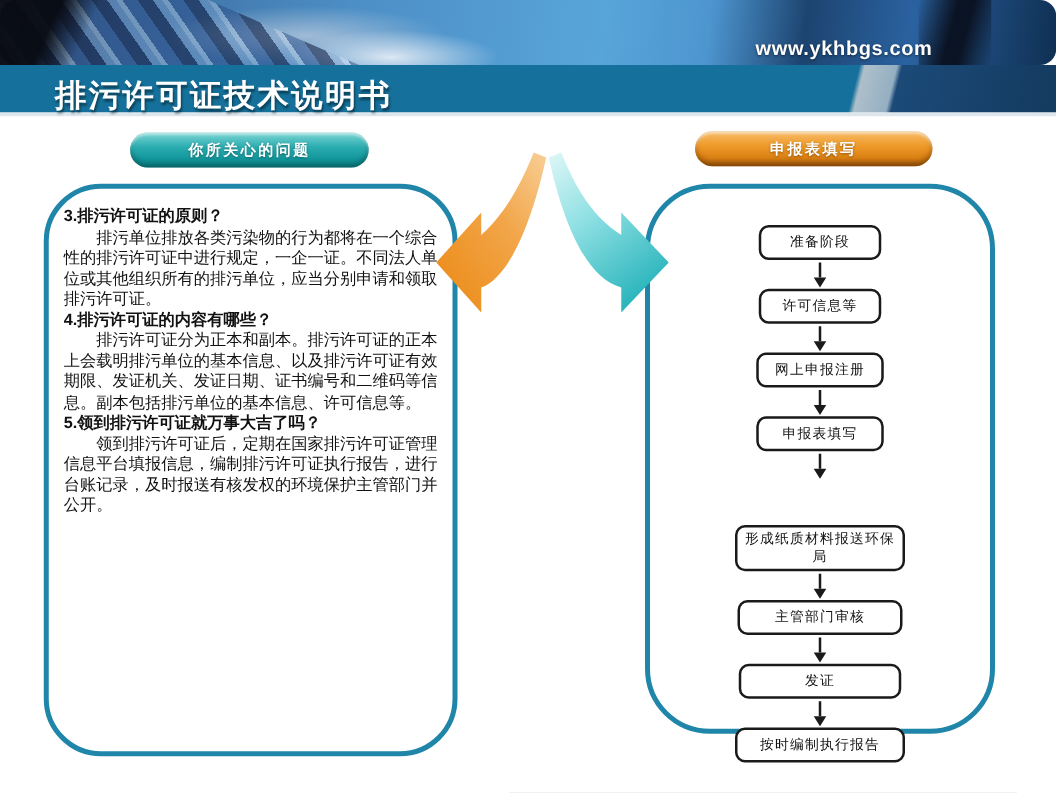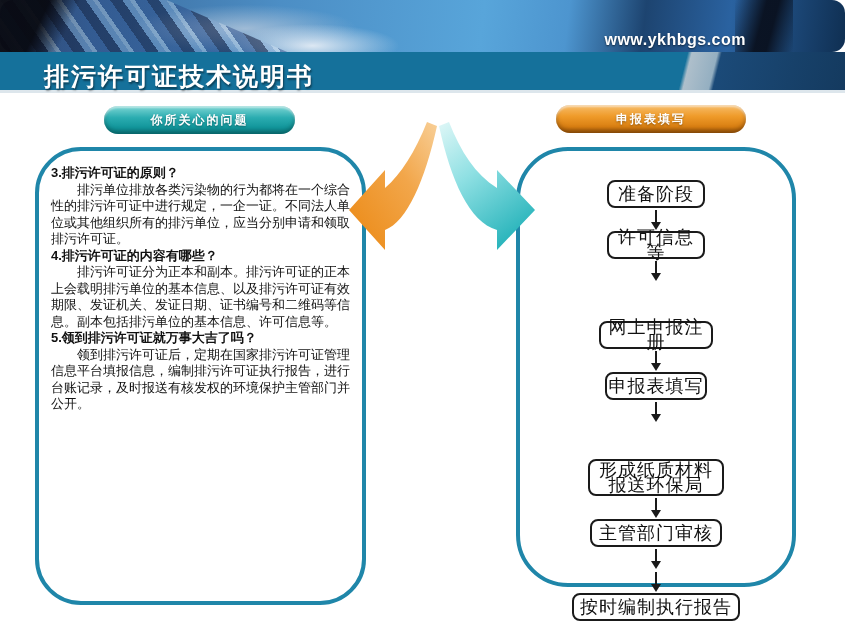--- a/index.html
+++ b/index.html
@@ -54,24 +54,24 @@
     padding-top:29px;}
 
   
   .qa p{margin:0;font-size:13px;line-height:16.5px;color:var(--text);}
   .qa .q{font-weight:bold;}
   .qa .a{text-indent:2em;}
 
   
   .flow{display:flex;flex-direction:column;align-items:center;}
   .step{box-sizing:border-box;border:2px solid var(--step-border);border-radius:8px;background:#fff;
-    font-size:18px;color:var(--text);display:flex;align-items:center;justify-content:center;
+    font-size:11px;color:var(--text);display:flex;align-items:center;justify-content:center;
     text-align:center;height:28px;line-height:15px;letter-spacing:1px;}
-  .s1,.s2{width:98px;} .s3{width:114px;margin-top:39px;} .s4{width:102px;}
-  .s5{width:136px;height:37px;padding:2px 6px;margin-top:36px;} .s6{width:132px;} .s7{width:130px;} .s8{width:168px;}
+  .s1,.s2{width:98px;} .s3{width:102px;} .s4{width:102px;}
+  .s5{width:136px;height:37px;padding:2px 6px;margin-top:36px;} .s6{width:132px;} .s7{width:130px;} .s8{width:136px;}
   .conn{height:23px;display:flex;flex-direction:column;align-items:center;justify-content:center;}
   .conn .stem{width:2px;height:12px;background:var(--step-border);}
   .conn .head{width:0;height:0;border-left:5px solid transparent;border-right:5px solid transparent;
     border-top:8px solid var(--step-border);}
 
   
   .arrows{position:absolute;left:345px;top:118px;width:195px;height:160px;z-index:5;}
 </style>
 </head>
 <body>
@@ -146,20 +146,21 @@
       <div class="step s5">形成纸质材料报送环保局</div>
       <div class="conn">
           <i class="stem"></i>
           <i class="head"></i>
         </div>
       <div class="step s6">主管部门审核</div>
       <div class="conn">
           <i class="stem"></i>
           <i class="head"></i>
         </div>
+      <div class="step s7">发证</div>
       <div class="conn">
           <i class="stem"></i>
           <i class="head"></i>
         </div>
       <div class="step s8">按时编制执行报告</div>
     </div>
   </section>
 
 </div>
 

